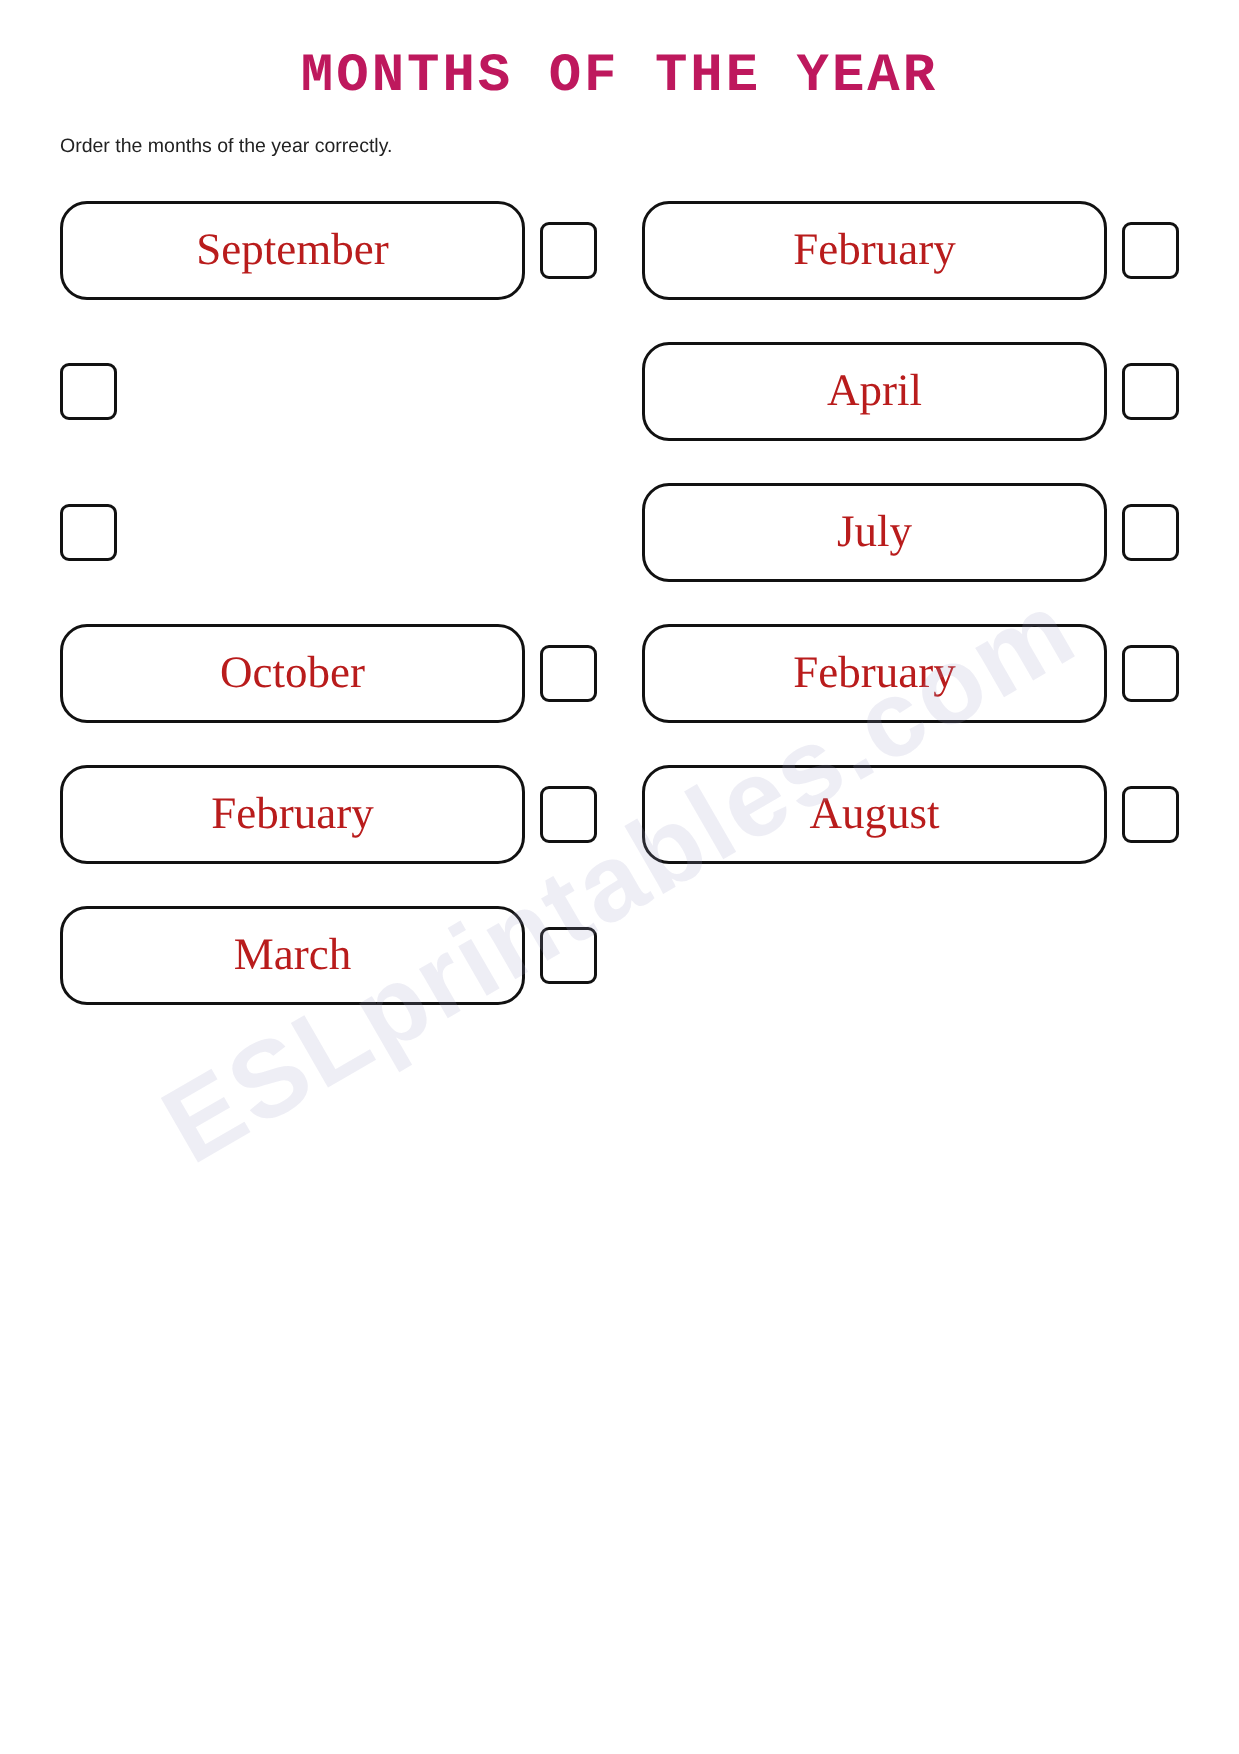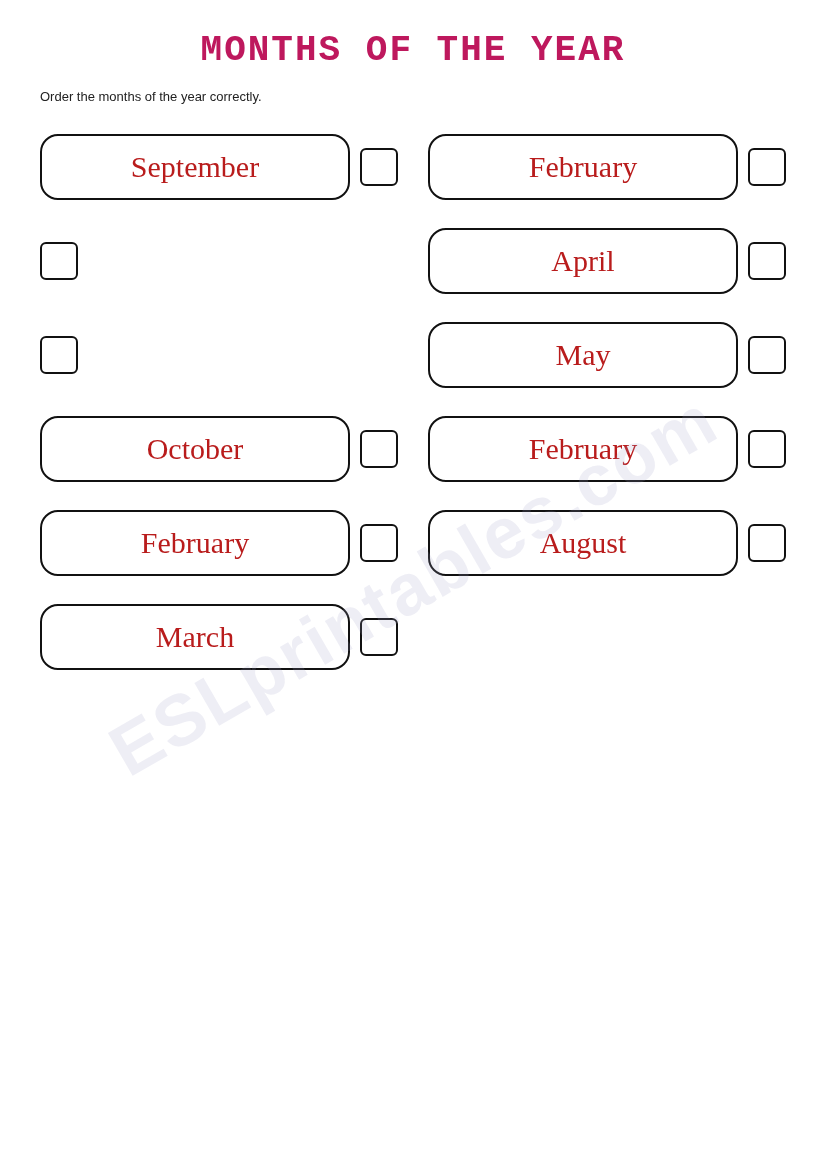--- a/index.html
+++ b/index.html
@@ -111,21 +111,21 @@
       <div class="month-checkbox"></div>
     </div>
     <div class="month-item">
       <div class="month-label">April</div>
       <div class="month-checkbox"></div>
     </div>
     <div class="month-item">
       <div class="month-checkbox"></div>
     </div>
     <div class="month-item">
-      <div class="month-label">May</div>
+      <div class="month-label">July</div>
       <div class="month-checkbox"></div>
     </div>
     <div class="month-item">
       <div class="month-label">October</div>
       <div class="month-checkbox"></div>
     </div>
     <div class="month-item">
       <div class="month-label">February</div>
       <div class="month-checkbox"></div>
     </div>

